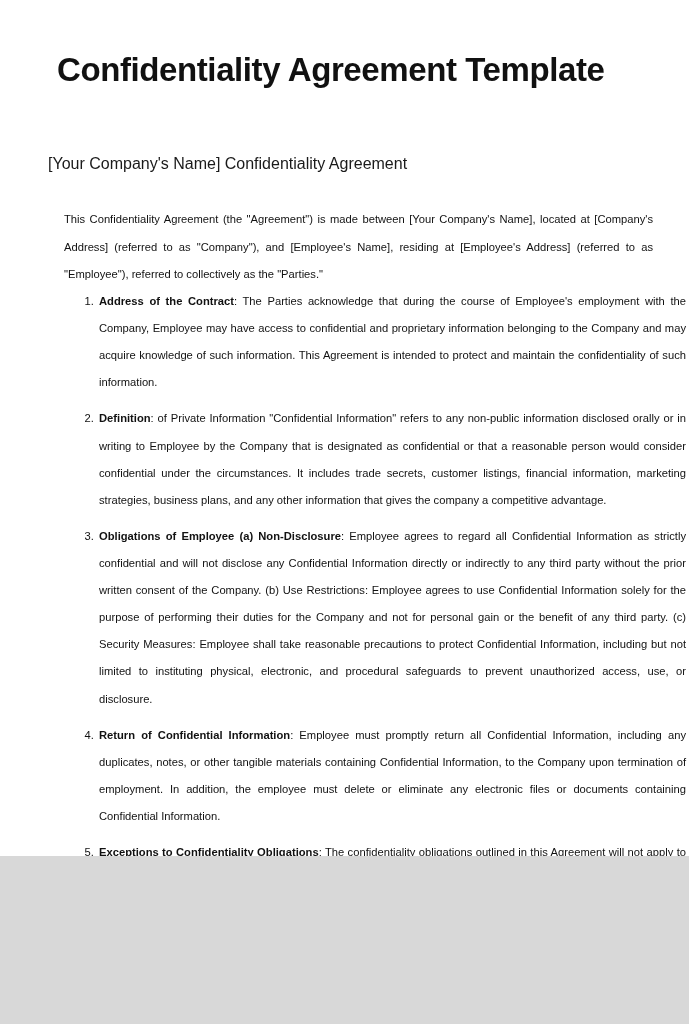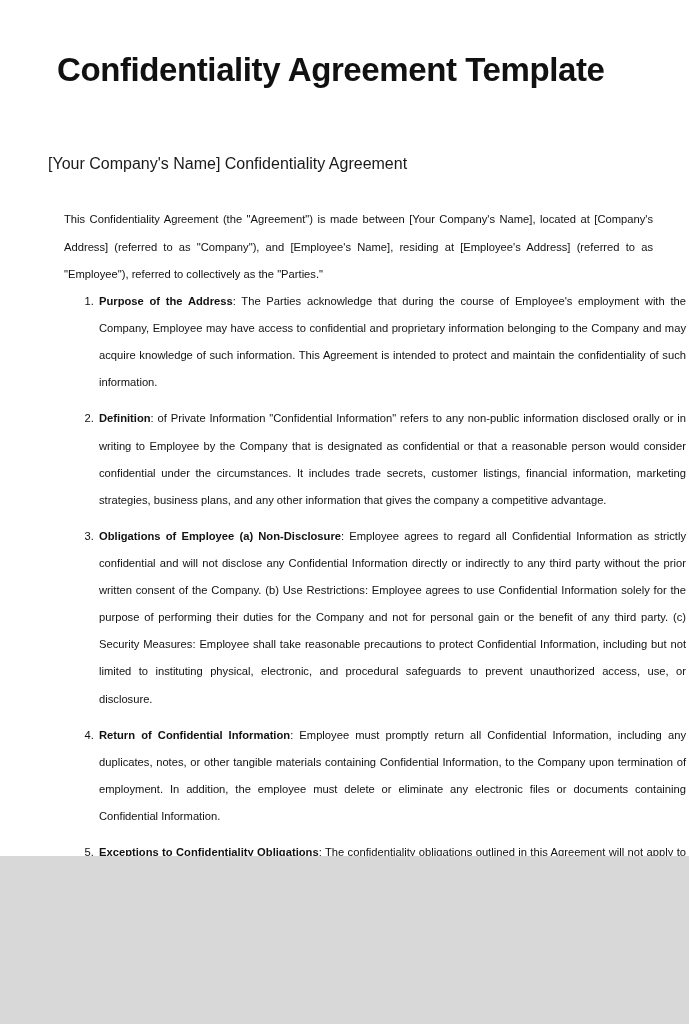--- a/index.html
+++ b/index.html
@@ -85,21 +85,21 @@
 <div class="page">
 
   <h1 class="doc-title">Confidentiality Agreement Template</h1>
 
   <p class="subtitle">[Your Company's Name] Confidentiality Agreement</p>
 
   <p class="intro">This Confidentiality Agreement (the "Agreement") is made between [Your Company's Name], located at [Company's Address] (referred to as "Company"), and [Employee's Name], residing at [Employee's Address] (referred to as "Employee"), referred to collectively as the "Parties."</p>
 
   <ol class="clauses">
     <li>
-      <span class="clause-term">Purpose of the Address</span><span>: The Parties acknowledge that during the course of Employee's employment with the Company, Employee may have access to confidential and proprietary information belonging to the Company and may acquire knowledge of such information. This Agreement is intended to protect and maintain the confidentiality of such information.</span>
+      <span class="clause-term">Address of the Contract</span><span>: The Parties acknowledge that during the course of Employee's employment with the Company, Employee may have access to confidential and proprietary information belonging to the Company and may acquire knowledge of such information. This Agreement is intended to protect and maintain the confidentiality of such information.</span>
     </li>
     <li>
       <span class="clause-term">Definition</span><span>: of Private Information "Confidential Information" refers to any non-public information disclosed orally or in writing to Employee by the Company that is designated as confidential or that a reasonable person would consider confidential under the circumstances. It includes trade secrets, customer listings, financial information, marketing strategies, business plans, and any other information that gives the company a competitive advantage.</span>
     </li>
     <li>
       <span class="clause-term">Obligations of Employee (a) Non-Disclosure</span><span>: Employee agrees to regard all Confidential Information as strictly confidential and will not disclose any Confidential Information directly or indirectly to any third party without the prior written consent of the Company. (b) Use Restrictions: Employee agrees to use Confidential Information solely for the purpose of performing their duties for the Company and not for personal gain or the benefit of any third party. (c) Security Measures: Employee shall take reasonable precautions to protect Confidential Information, including but not limited to instituting physical, electronic, and procedural safeguards to prevent unauthorized access, use, or disclosure.</span>
     </li>
     <li>
       <span class="clause-term">Return of Confidential Information</span><span>: Employee must promptly return all Confidential Information, including any duplicates, notes, or other tangible materials containing Confidential Information, to the Company upon termination of employment. In addition, the employee must delete or eliminate any electronic files or documents containing Confidential Information.</span>
     </li>

